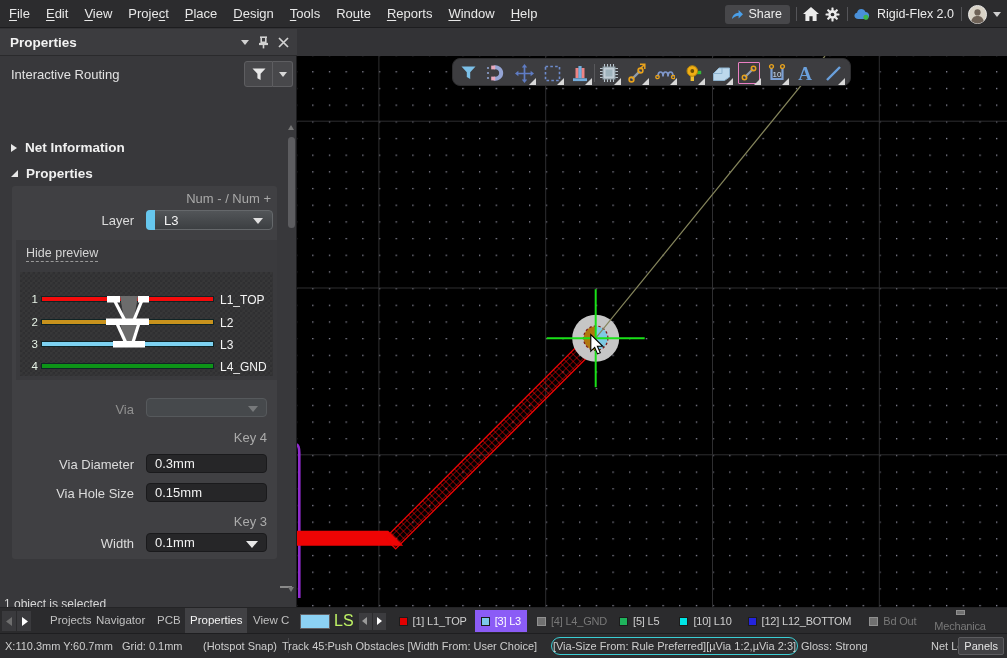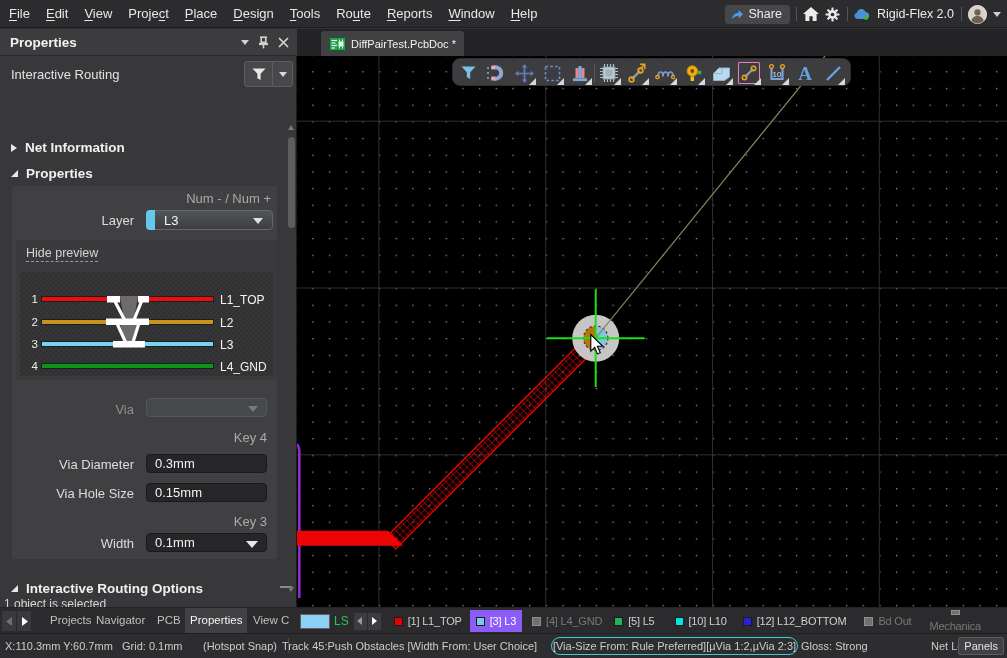--- a/index.html
+++ b/index.html
@@ -104,21 +104,21 @@
   .tb-active { outline:1.5px solid #ea7fc3; outline-offset:-2px; border-radius:2px; }
 
   
   #tabs-row { left:0; top:607px; width:1007px; height:26px; background:#2b2b2d; border-top:1px solid #242426; }
   .nav-btn { position:absolute; top:3px; width:14px; height:20px; background:#3a3a3d; display:flex; align-items:center; justify-content:center; }
   .panel-tab { position:absolute; top:0; height:26px; line-height:25px; padding:0 5px; font-size:11.5px; color:#c0c0c0; white-space:nowrap; }
   .panel-tab.active { background:#414144; color:#f4f4f4; }
   #layer-strip { position:absolute; left:297px; top:0; width:710px; height:26px; display:flex; align-items:center; overflow:hidden; }
   #layer-strip > * { flex-shrink:0; }
   #cur-layer-swatch { width:30px; height:15px; border:1px solid #606063; margin-left:3px; }
-  #ls-btn { color:#22c55e; font-size:12px; padding:0 5px 0 4px; }
+  #ls-btn { color:#bef264; font-size:16px; padding:0 5px 0 4px; }
   .lyr-nav { width:13px; height:17px; background:#3c3c3f; display:flex; align-items:center; justify-content:center; margin-right:1px; }
   .layer-tab { display:flex; align-items:center; gap:5px; height:22px; padding:0 6px; font-size:11px;
                letter-spacing:-0.2px; color:#cfcfcf; white-space:nowrap; }
   .layer-tab .sw { width:9px; height:9px; border:1px solid #1c1c1c; }
   .layer-tab.active { background:#8b5cf6; color:#ffffff; font-weight:normal; }
   .layer-tab.dimmed { color:#787878; }
   .layer-tab.dimmed .sw { background:#707070 !important; border-color:#909090; }
 
   
   #status-bar { left:0; top:633px; width:1007px; height:25px; background:#2d2d2f; border-top:1px solid #1e1e20; font-size:11px; color:#cdcdcd; }
@@ -212,38 +212,20 @@
             <path d="M1 8 H10" stroke-width="2.2"></path>
             <path d="M5.5 8 V12.4"></path>
           </g>
         </svg>
       <svg width="11" height="11" viewBox="0 0 11 11">
           <path d="M1 1 L10 10 M10 1 L1 10" stroke="#d2d2d2" stroke-width="1.7"></path>
         </svg>
     </div>
   </div>
 
-  <div id="doc-tabbar" class="abs">
-    <div id="doc-tab">
-      <svg width="17" height="14" viewBox="0 0 17 14">
-        <rect x="0.5" y="0.5" width="16" height="13" rx="1" fill="#1f9e4d" stroke="#115c2c"></rect>
-        <g stroke="#eafaef" stroke-width="1.2">
-            <path d="M2.5 3.5 H8"></path>
-            <path d="M2.5 6 H6.5"></path>
-            <path d="M2.5 8.5 H8"></path>
-            <path d="M2.5 11 H6"></path>
-          </g>
-        <rect x="9.5" y="4.5" width="5" height="5" fill="#eafaef"></rect>
-        <g stroke="#eafaef" stroke-width="1">
-            <path d="M10.5 2.5 V4.5 M13.5 2.5 V4.5 M10.5 9.5 V11.5 M13.5 9.5 V11.5"></path>
-          </g>
-      </svg>
-      <span id="doc-tab-label">DiffPairTest.PcbDoc *</span>
-    </div>
-  </div>
 
   <div id="panel-body" class="abs">
     <span id="routing-mode">Interactive Routing</span>
     <div id="filter-group">
       <div class="filter-btn" id="filter-btn-main">
         <svg width="14" height="13" viewBox="0 0 14 13">
             <path d="M0.5 0.5 H13.5 L8.6 5.8 V12 L5.4 10.2 V5.8 Z" fill="#e8e8e8"></path>
           </svg>
       </div>
       <div class="filter-btn" id="filter-btn-drop">
@@ -312,24 +294,20 @@
     <span class="fld-label" style="top:430px;">Via Hole Size</span>
     <div class="field-input" style="top:427px;">0.15mm</div>
 
     <span class="key-hint" style="top:458px;">Key 3</span>
     <span class="fld-label" style="top:480px;">Width</span>
     <div class="field-input" id="width-combo" style="top:477px;">
       <span>0.1mm</span>
       <div class="chev"></div>
     </div>
 
-    <div class="section-hdr" style="left:11px; top:525px;">
-      <div class="tri-exp"></div>
-      <span>Interactive Routing Options</span>
-    </div>
     <div id="iro-dash"></div>
     <span id="panel-status">1 object is selected</span>
 
     <div id="panel-scroll">
       <div class="arrow-up"></div>
       <div class="thumb"></div>
       <div class="arrow-dn"></div>
     </div>
   </div>
 

